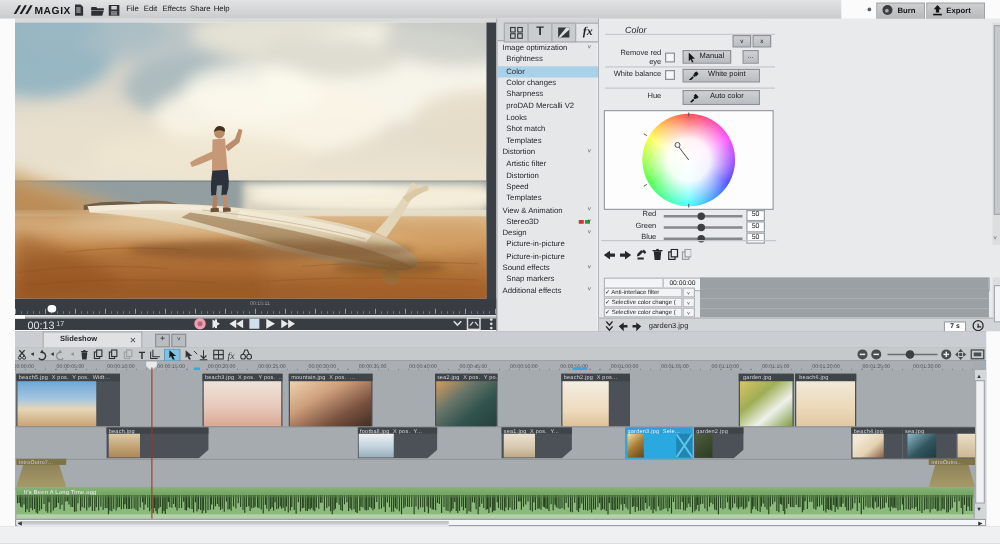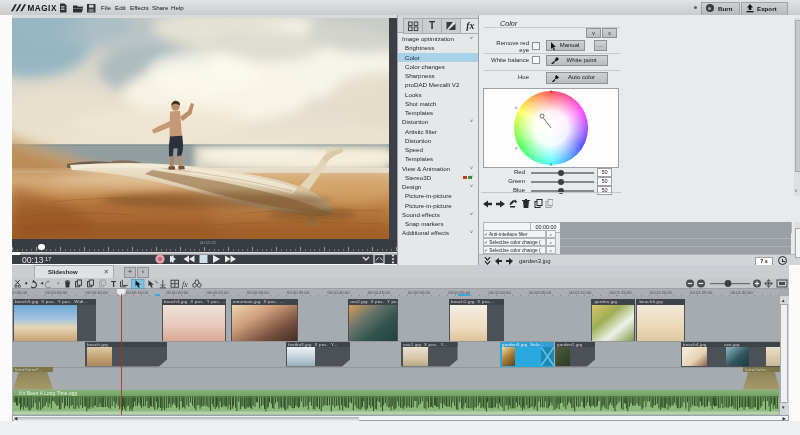--- a/index.html
+++ b/index.html
@@ -4,21 +4,21 @@
 .abs{position:absolute}
 .rl{font-size:4.2px;color:#4c5054;white-space:nowrap}
 .cliptitle{font-size:4.4px;color:#d2d4d6;white-space:nowrap;overflow:hidden;letter-spacing:.2px}
 .fxrow{position:absolute;left:0;width:81px;height:9.3px;font-size:6.2px;color:#23272b;line-height:9.3px}
 .fxrow span.t{position:absolute;left:4px;top:0}
 .fxrow span.c{position:absolute;right:6px;top:0;font-size:5px;color:#4a4e52}
 .btn{position:absolute;background:linear-gradient(180deg,#cdd1d4,#b9bdc1);border:1px solid #8e9296;font-size:6px;color:#17181a;text-align:center}
 </style></head>
 <body>
 
-<div class="abs" style="left:0;top:0;width:800px;height:15px;background:linear-gradient(180deg,#e2e3e4,#c9cbcd)">
+<div class="abs" style="left:0;top:0;width:673px;height:15px;background:linear-gradient(180deg,#e2e3e4,#c9cbcd)">
  <svg class="abs" style="left:9px;top:3px" width="50" height="10" viewBox="0 0 50 10">
   <g fill="#1c1e20">
         <path d="M2 8.2L6 1.2h1.9L3.9 8.2z"></path>
         <path d="M6.6 8.2l4-7h1.9l-4 7z"></path>
         <path d="M11.2 8.2l4-7h1.9l-4 7z"></path>
       </g>
   <text x="18.5" y="8.4" fill="#141618" font-size="8.2" font-weight="bold" letter-spacing="0.5" font-family="Liberation Sans">MAGIX</text>
  </svg>
  <svg class="abs" style="left:60px;top:3px" width="40" height="10" viewBox="0 0 40 10">
   <g fill="#2e3134">

